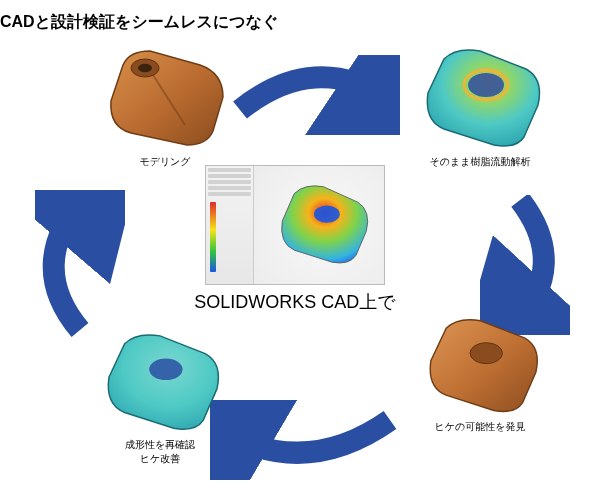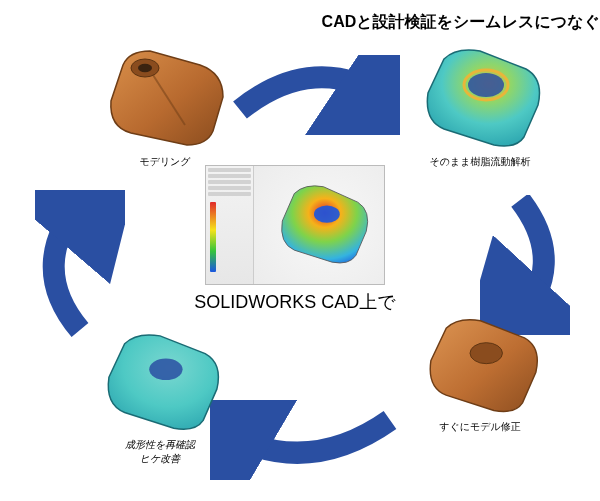--- a/index.html
+++ b/index.html
@@ -9,21 +9,21 @@
     background: #fff;
     font-family: "Hiragino Kaku Gothic Pro", "Meiryo", sans-serif;
     position: relative;
     overflow: hidden;
   }
   .title {
     position: absolute;
     top: 12px;
     left: 0;
     right: 0;
-    text-align: right;
+    text-align: left;
     font-size: 16px;
     font-weight: bold;
     color: #000;
   }
 
   
   .step {
     position: absolute;
     text-align: center;
   }
@@ -148,24 +148,24 @@
     <defs>
       <linearGradient id="cadg2" x1="0" y1="0" x2="1" y2="1">
         <stop offset="0%" stop-color="#dc9452"></stop>
         <stop offset="55%" stop-color="#bd6e32"></stop>
         <stop offset="100%" stop-color="#8d4e20"></stop>
       </linearGradient>
     </defs>
     <path d="M34,14 Q46,2 70,6 L116,24 Q134,34 128,60 L114,92 Q106,104 84,100 L34,84 Q14,76 18,48 Z" fill="url(#cadg2)" stroke="#6e3d16" stroke-width="1.5"></path>
     <ellipse cx="76" cy="40" rx="17" ry="11" fill="#8a4c1e" stroke="#5c3311"></ellipse>
   </svg>
-  <div class="caption">すぐにモデル修正</div>
-</div>
-
-<div class="step" style="left:75px; top:330px; width:170px;font-style:italic;">
+  <div class="caption">ヒケの可能性を発見</div>
+</div>
+
+<div class="step" style="left:75px; top:330px; width:170px;">
   <svg class="part-svg" width="140" height="108" viewBox="0 0 140 110">
     <defs>
       <radialGradient id="simg2" cx="0.55" cy="0.35" r="0.75">
         <stop offset="0%" stop-color="#7ad7d0"></stop>
         <stop offset="55%" stop-color="#4ec9c4"></stop>
         <stop offset="100%" stop-color="#2aa3ae"></stop>
       </radialGradient>
     </defs>
     <path d="M34,14 Q46,2 70,6 L116,24 Q134,34 128,60 L114,92 Q106,104 84,100 L34,84 Q14,76 18,48 Z" fill="url(#simg2)" stroke="#1a6b74" stroke-width="1.5"></path>
     <ellipse cx="76" cy="40" rx="17" ry="11" fill="#2a4fa2" opacity="0.85"></ellipse>

